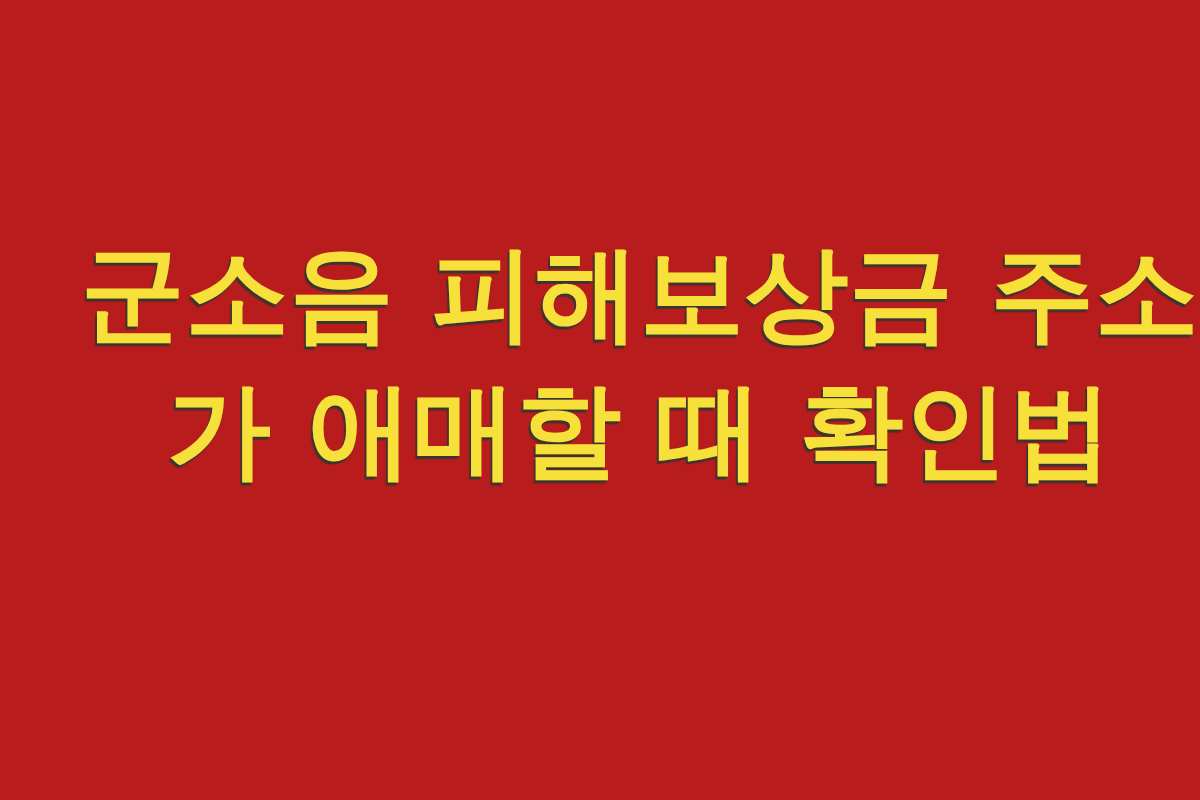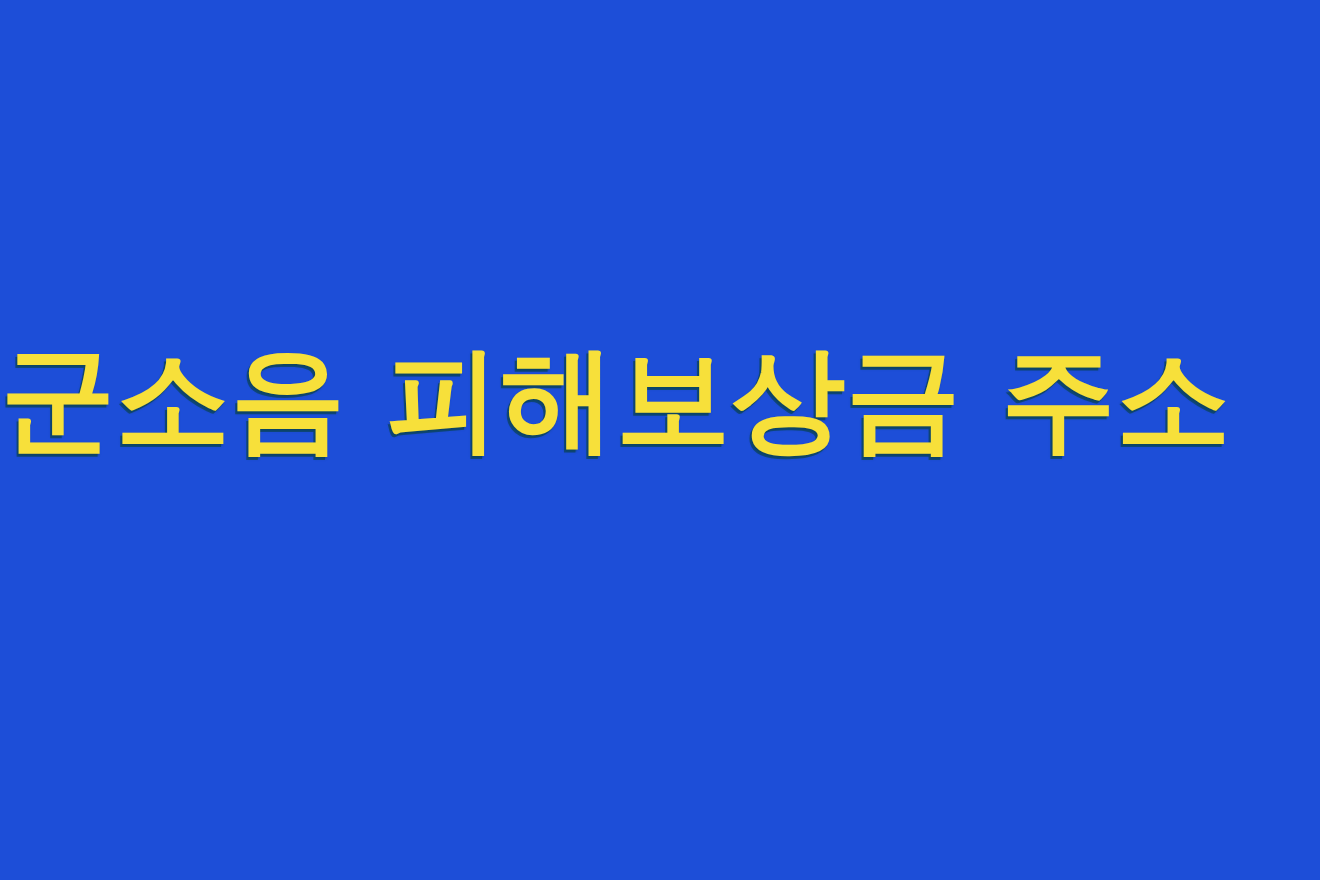--- a/index.html
+++ b/index.html
@@ -12,24 +12,24 @@
     width: 1200px;
     height: 800px;
     overflow: hidden;
     font-family: "DejaVu Sans", "Liberation Sans", sans-serif;
   }
 
   #poster {
     position: relative;
     width: 1200px;
     height: 800px;
-    background: #1d4ed8;
+    background: #b91c1c;
     display: flex;
     align-items: center;
-    justify-content: flex-start;
+    justify-content: flex-end;
     box-sizing: border-box;
   }
 
   #headline {
     width: 1120px;
     text-align: center;
     margin-top: -76px;
     user-select: none;
   }
 
@@ -53,16 +53,17 @@
 </style>
 </head>
 <body>
 
 <div id="poster">
 
   <div id="headline">
 
     <span class="headline-line line-1">군소음 피해보상금 주소</span>
 
+    <span class="headline-line line-2">가 애매할 때 확인법</span>
 
   </div>
 
 </div>
 
 </body></html>

